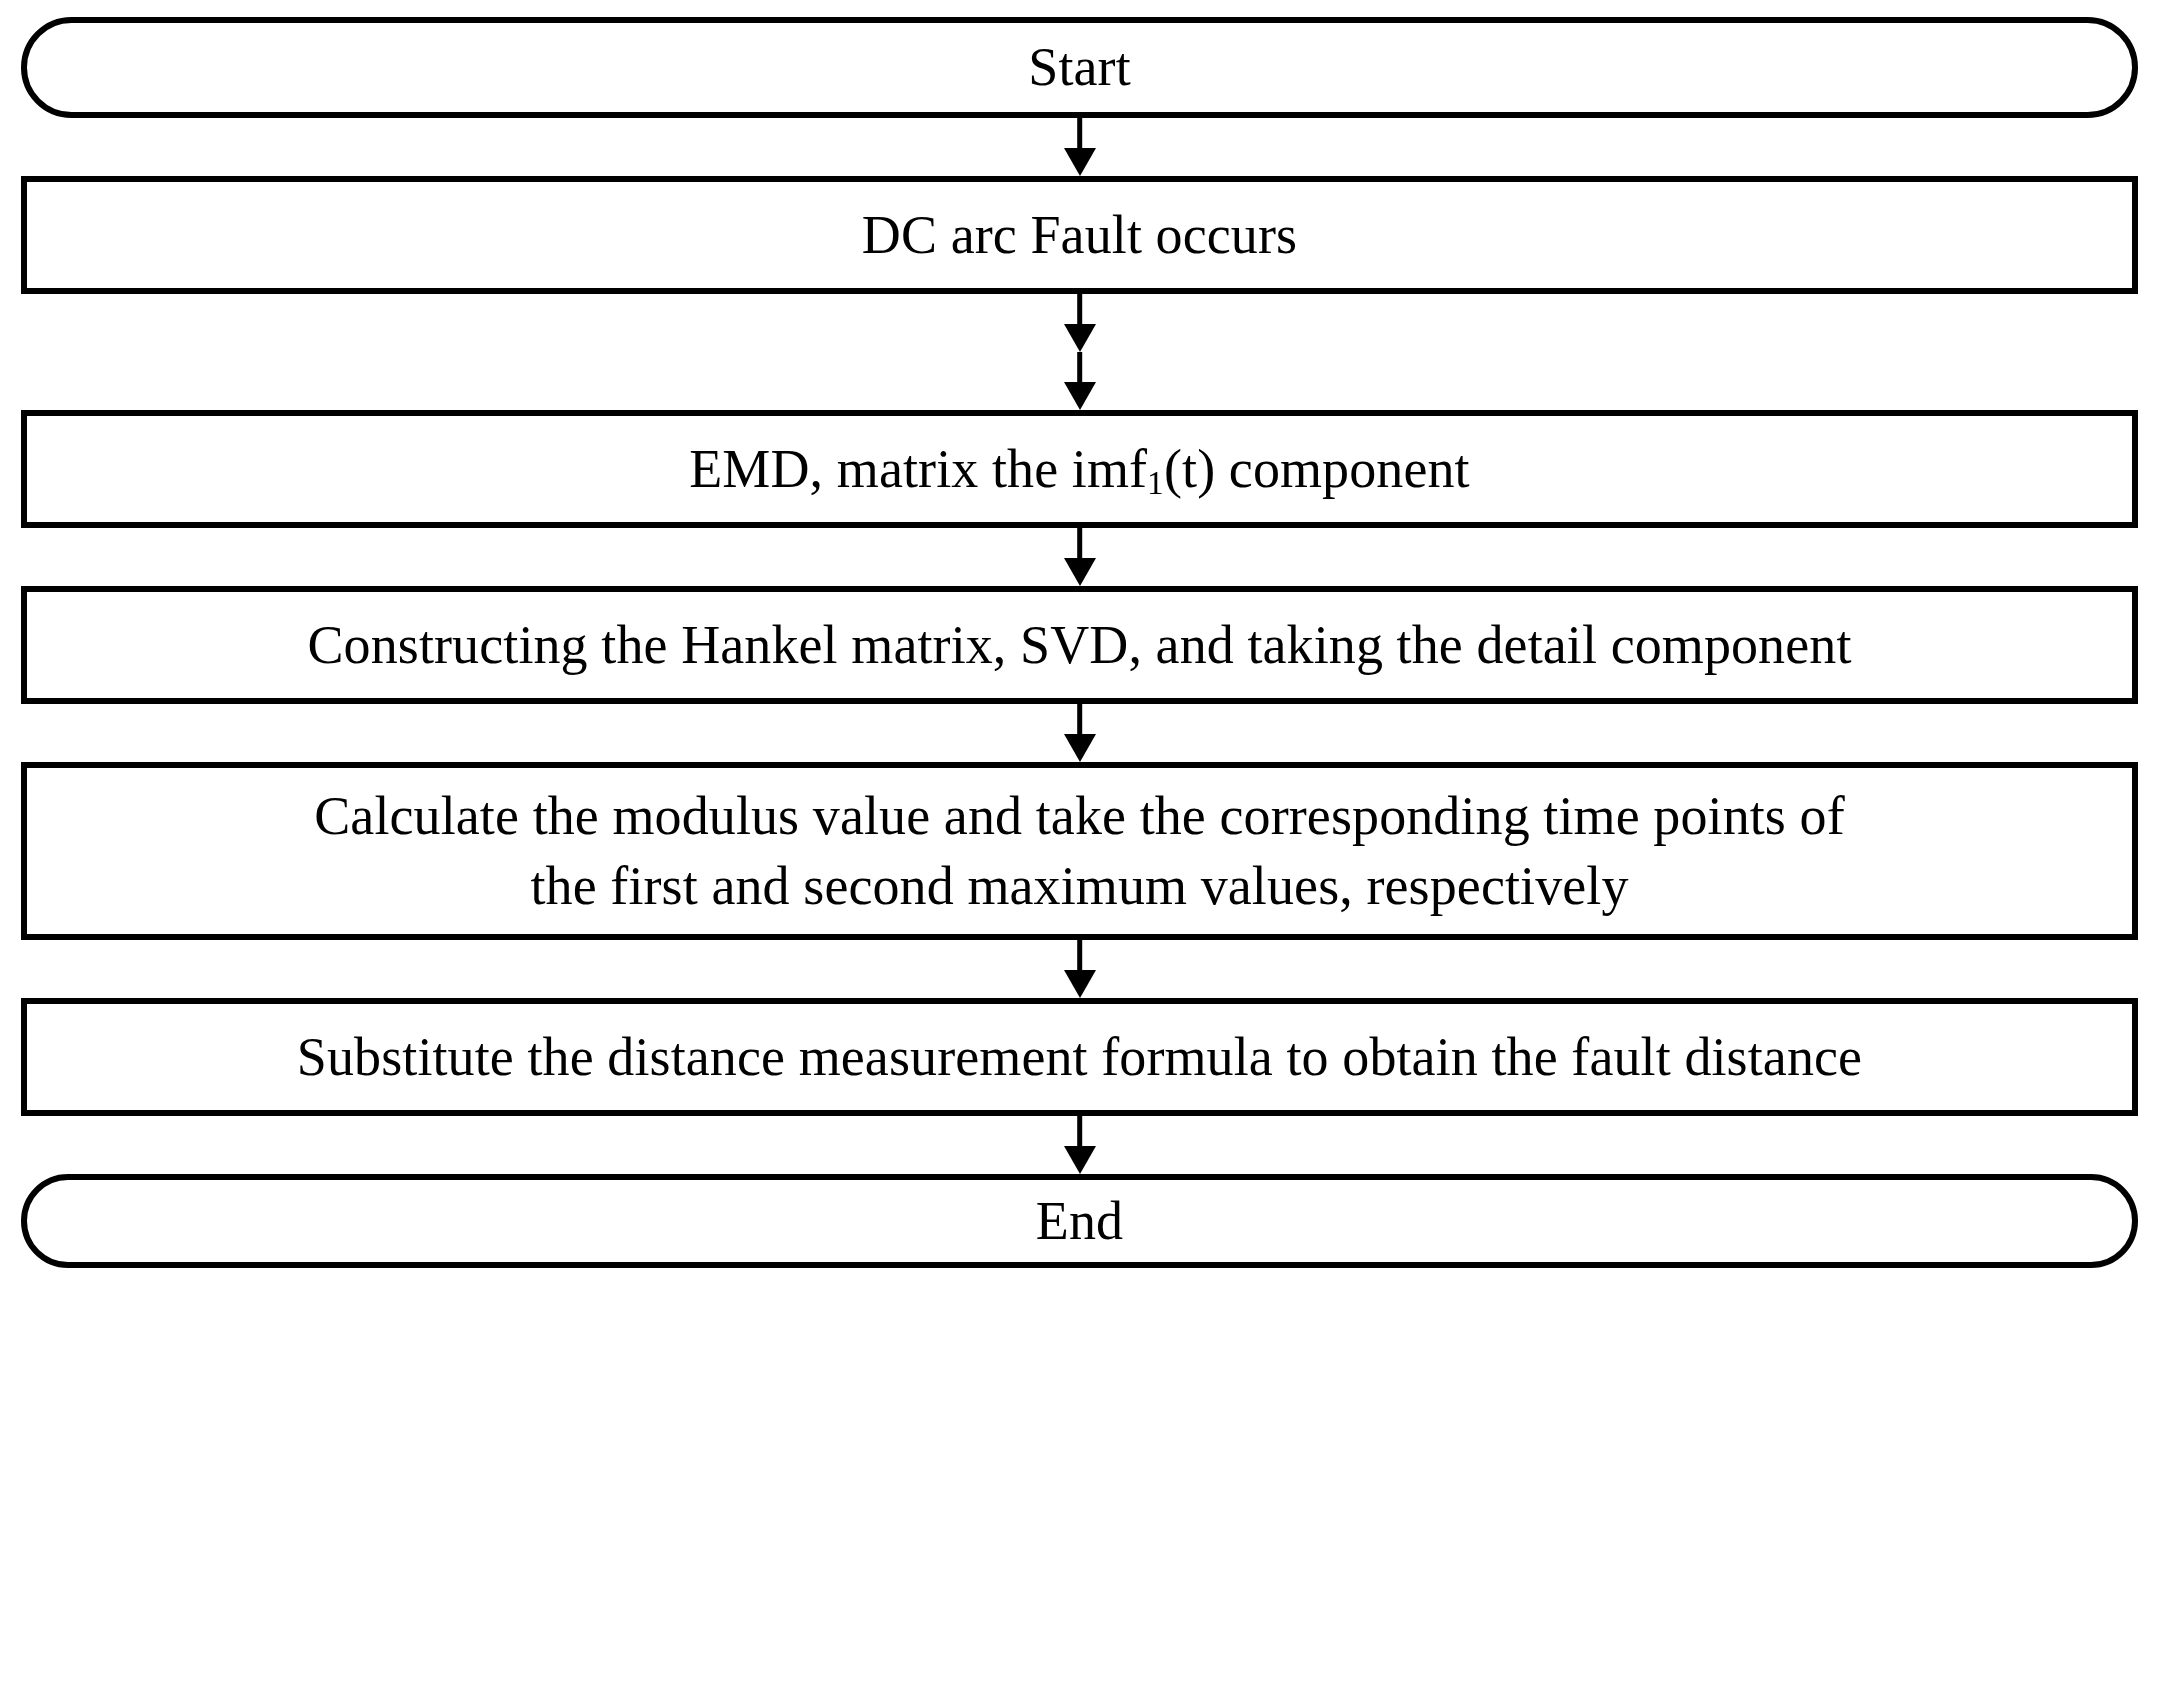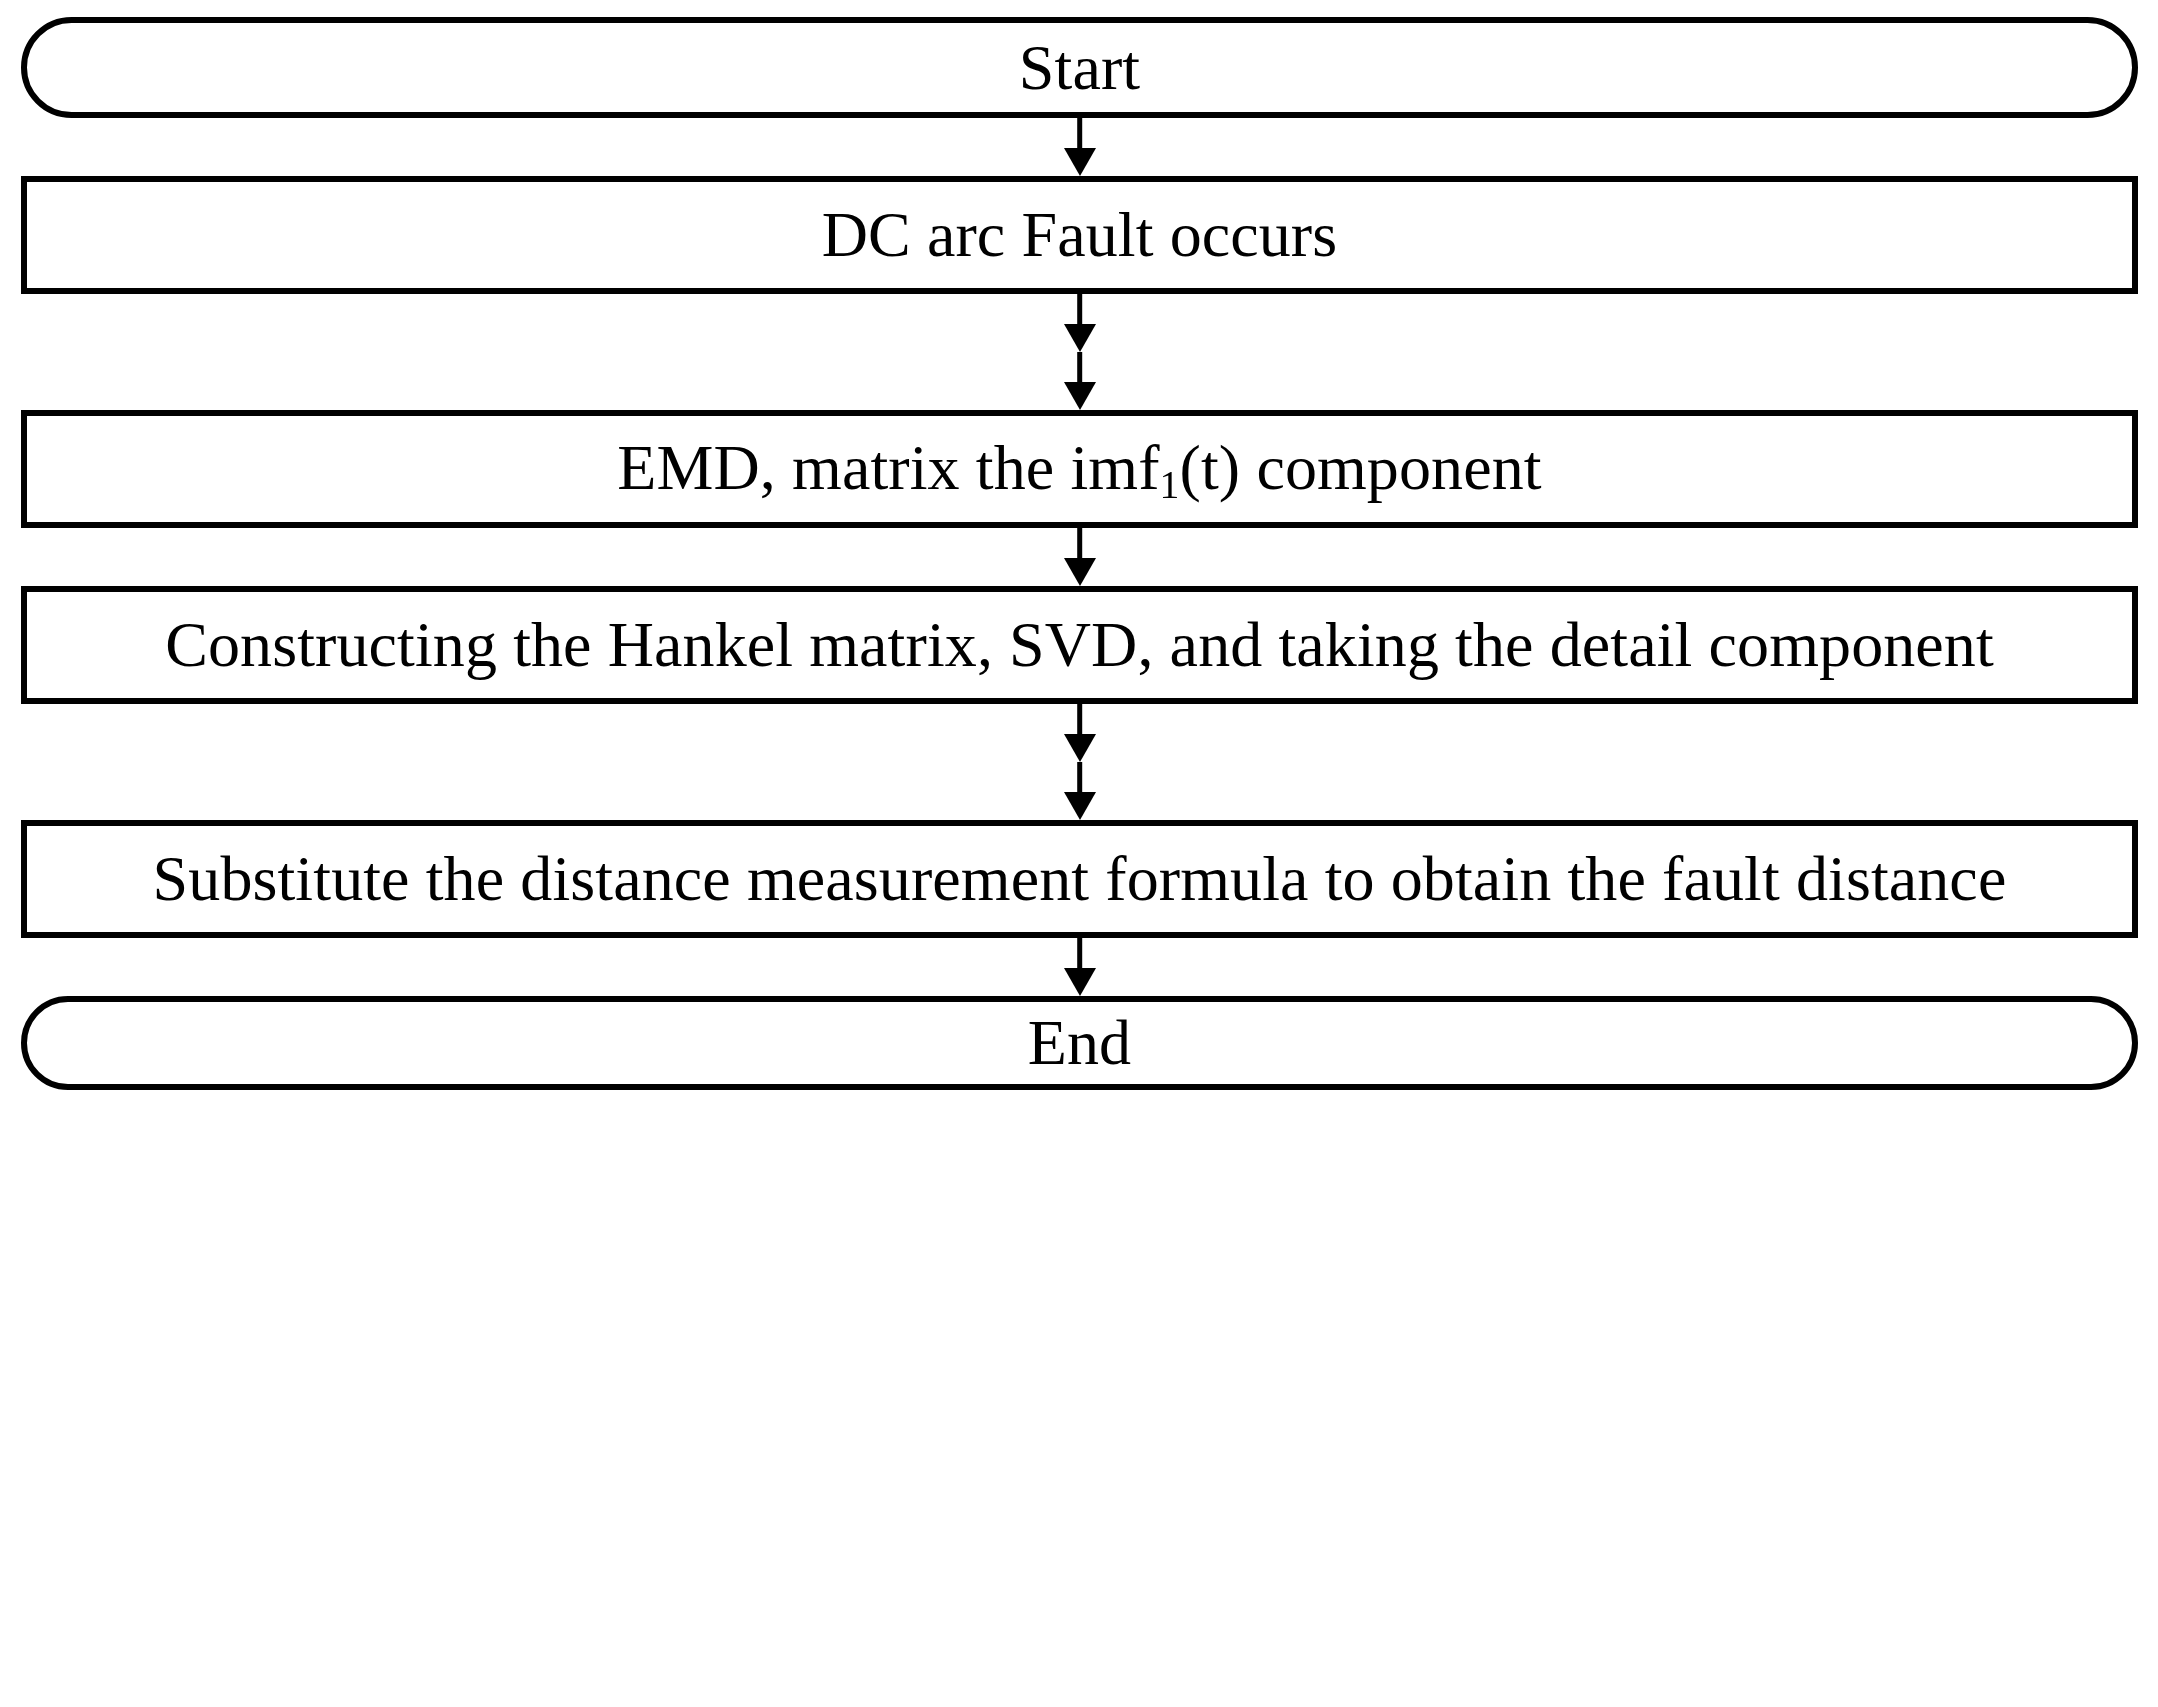--- a/index.html
+++ b/index.html
@@ -35,21 +35,21 @@
     justify-content: center;
     text-align: center;
     width: 100%;
   }
 
   .node.terminator {
     border-radius: 60px;
   }
 
   .node-label {
-    font-size: 64px;
+    font-size: 54px;
     line-height: 1.30;
     letter-spacing: 0.1px;
     padding: 0 24px;
     white-space: pre-wrap;
   }
 
   .node.h-start  { height: 101px; }
   .node.h-proc   { height: 118px; }
   .node.h-proc2  { height: 178px; }
   .node.h-end    { height: 94px; }
@@ -129,20 +129,23 @@
 
   <div class="node h-proc">
     <span class="node-label">Constructing the Hankel matrix, SVD, and taking the detail component</span>
   </div>
 
   <div class="connector gap-a">
     <span class="stem"></span>
     <span class="head"></span>
   </div>
 
+  <div class="node h-proc2">
+    <span class="node-label"><span>Calculate the modulus value and take the corresponding time points of</span><br><span>the first and second maximum values, respectively</span></span>
+  </div>
 
   <div class="connector gap-a">
     <span class="stem"></span>
     <span class="head"></span>
   </div>
 
   <div class="node h-proc">
     <span class="node-label">Substitute the distance measurement formula to obtain the fault distance</span>
   </div>
 

